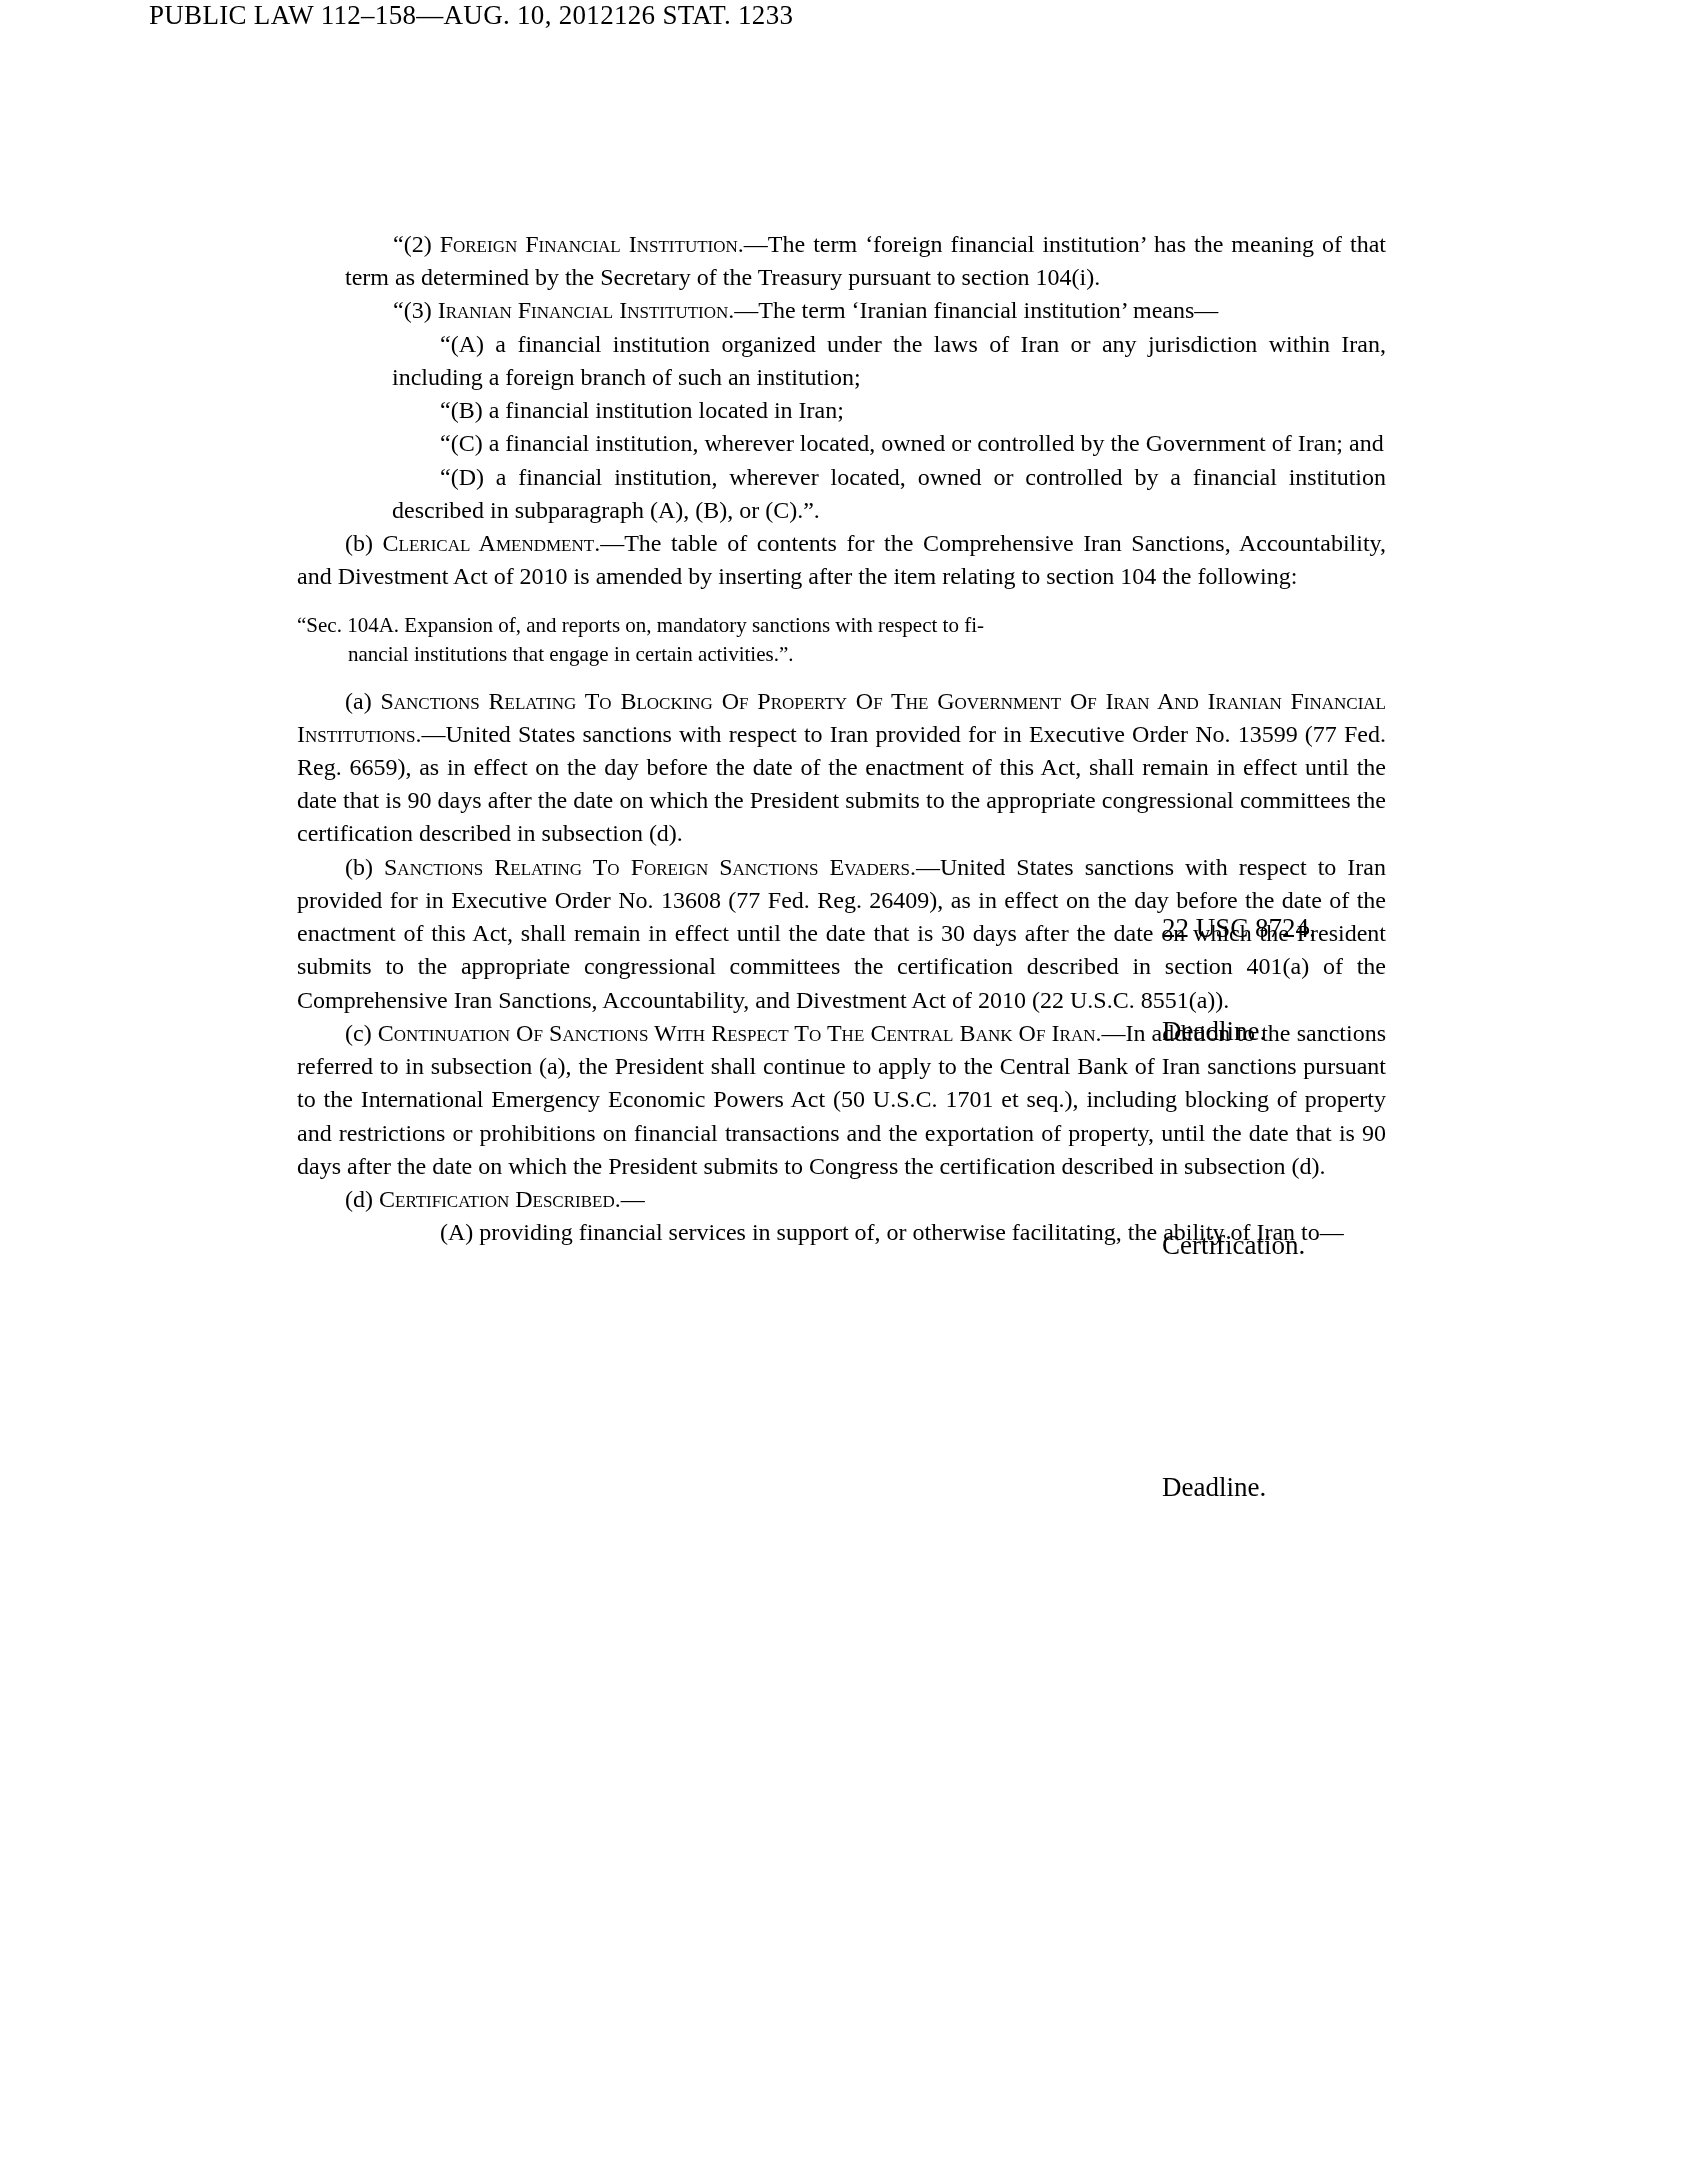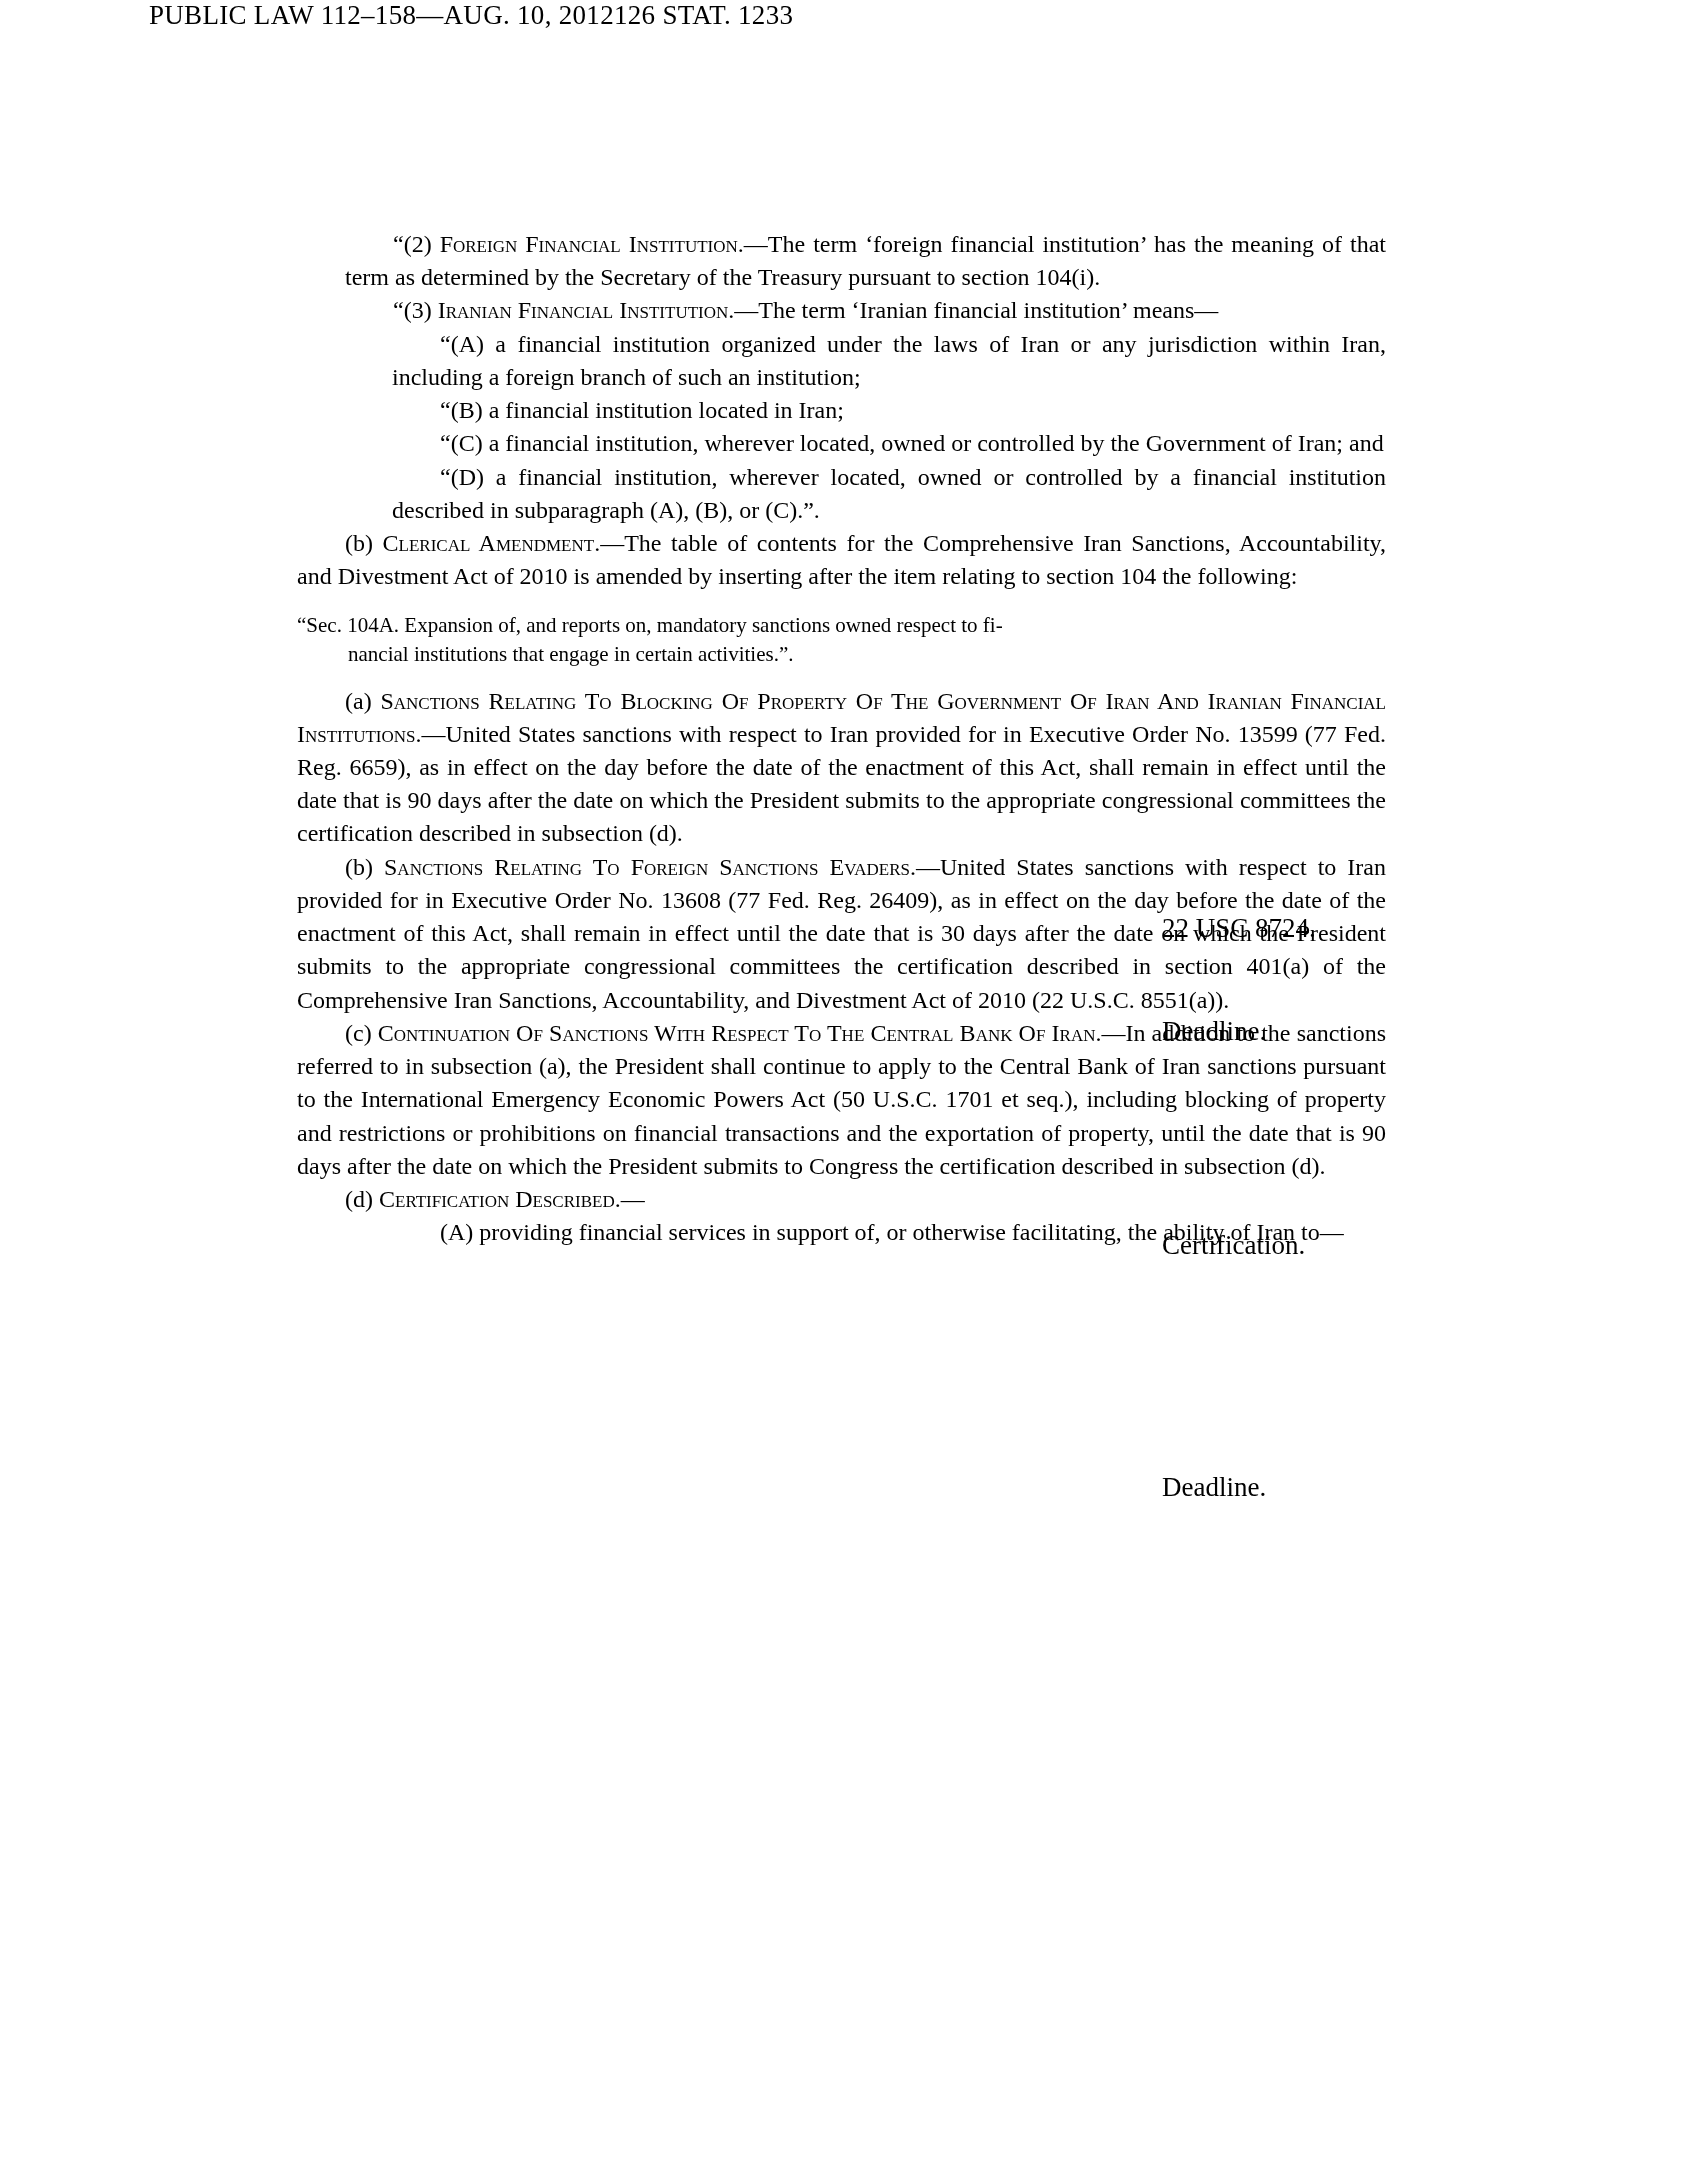--- a/index.html
+++ b/index.html
@@ -114,21 +114,21 @@
 
     <p class="para indent-2" style="padding-left:95px;">“(B) a financial institution located in Iran;</p>
 
     <p class="para indent-2" style="padding-left:95px;">“(C) a financial institution, wherever located, owned or controlled by the Government of Iran; and</p>
 
     <p class="para indent-2" style="padding-left:95px;">“(D) a financial institution, wherever located, owned or controlled by a financial institution described in subparagraph (A), (B), or (C).”.</p>
 
     <p class="para indent-1">(b) <span class="sc">Clerical Amendment</span>.—The table of contents for the Comprehensive Iran Sanctions, Accountability, and Divestment Act of 2010 is amended by inserting after the item relating to section 104 the following:</p>
 
     <div class="quoted-item">
-      <span>“Sec. 104A. Expansion of, and reports on, mandatory sanctions owned respect to fi-</span>
+      <span>“Sec. 104A. Expansion of, and reports on, mandatory sanctions with respect to fi-</span>
       <span class="cont">nancial institutions that engage in certain activities.”.</span>
     </div>
 
 
     <p class="para indent-1">(a) <span class="sc">Sanctions Relating To Blocking Of Property Of The Government Of Iran And Iranian Financial Institutions</span>.—United States sanctions with respect to Iran provided for in Executive Order No. 13599 (77 Fed. Reg. 6659), as in effect on the day before the date of the enactment of this Act, shall remain in effect until the date that is 90 days after the date on which the President submits to the appropriate congressional committees the certification described in subsection (d).</p>
 
     <p class="para indent-1">(b) <span class="sc">Sanctions Relating To Foreign Sanctions Evaders</span>.—United States sanctions with respect to Iran provided for in Executive Order No. 13608 (77 Fed. Reg. 26409), as in effect on the day before the date of the enactment of this Act, shall remain in effect until the date that is 30 days after the date on which the President submits to the appropriate congressional committees the certification described in section 401(a) of the Comprehensive Iran Sanctions, Accountability, and Divestment Act of 2010 (22 U.S.C. 8551(a)).</p>
 
     <p class="para indent-1">(c) <span class="sc">Continuation Of Sanctions With Respect To The Central Bank Of Iran</span>.—In addition to the sanctions referred to in subsection (a), the President shall continue to apply to the Central Bank of Iran sanctions pursuant to the International Emergency Economic Powers Act (50 U.S.C. 1701 et seq.), including blocking of property and restrictions or prohibitions on financial transactions and the exportation of property, until the date that is 90 days after the date on which the President submits to Congress the certification described in subsection (d).</p>
 

